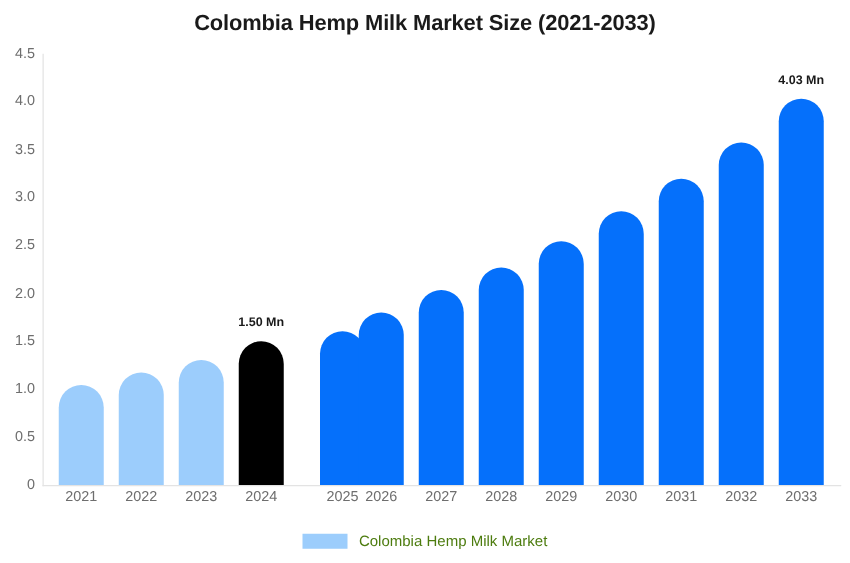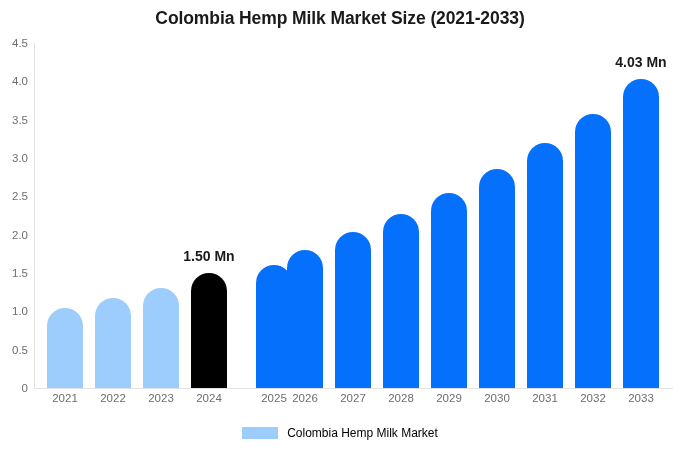--- a/index.html
+++ b/index.html
@@ -76,21 +76,21 @@
     position: absolute;
     bottom: 0;
     left: 0;
     width: 36px;
     border-radius: 18px 18px 0 0;
   }
   .bar-label {
     position: absolute;
     left: 50%;
     transform: translateX(-50%);
-    font-size: 14px;
+    font-size: 10px;
     font-weight: bold;
     color: #1a1a1a;
     white-space: nowrap;
   }
   .x-tick {
     position: absolute;
     top: 349px;
     left: 50%;
     transform: translateX(-50%);
     font-size: 11.5px;
@@ -109,21 +109,21 @@
     gap: 9px;
   }
   #legend-swatch {
     width: 36px;
     height: 12px;
     background: #9ccdfc;
     flex: none;
   }
   #legend-label {
     font-size: 12px;
-    color: #000000;
+    color: #4d7c0f;
   }
 </style>
 </head>
 <body>
 
 <div id="chart-root">
 
   <div id="chart-title">Colombia Hemp Milk Market Size (2021-2033)</div>
 
   <div id="y-axis-line"></div>

